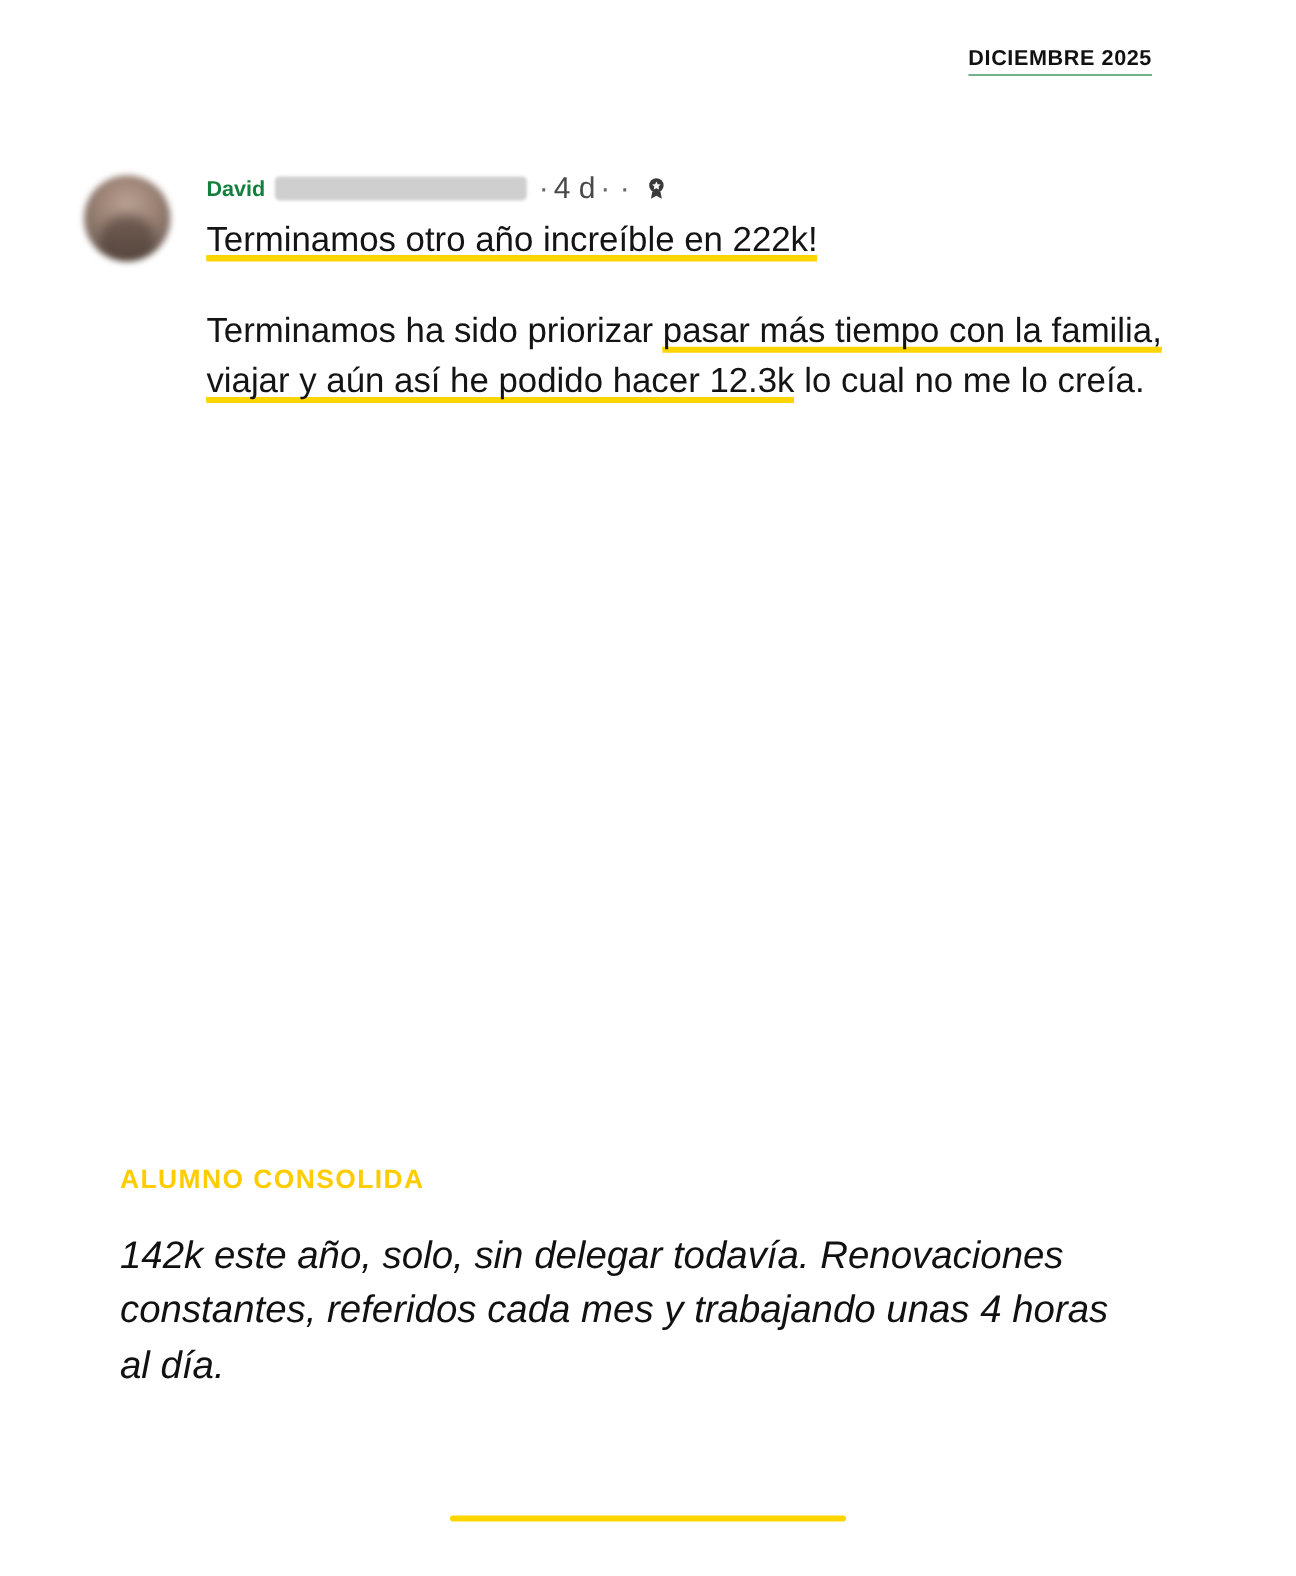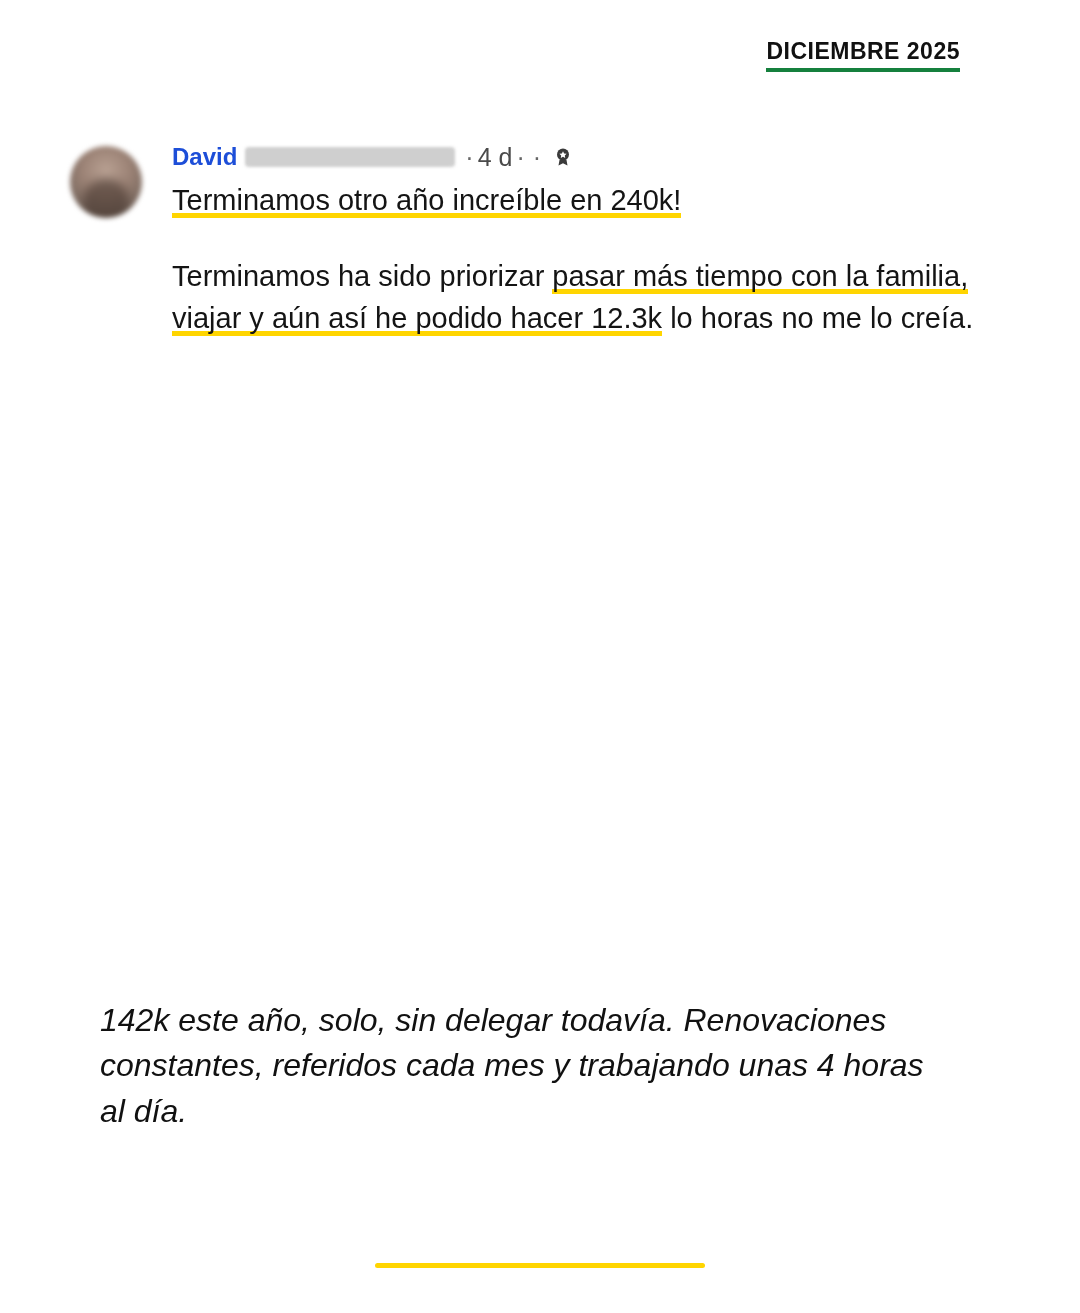--- a/index.html
+++ b/index.html
@@ -15,25 +15,25 @@
     color: #1c1c1c;
     position: relative;
     overflow: hidden;
   }
 
   
   .date-header {
     position: absolute;
     top: 38px;
     right: 120px;
-    font-size: 23px;
+    font-size: 18px;
     font-weight: bold;
     letter-spacing: 0.5px;
     color: #111;
-    border-bottom: 4px solid #15803d;
+    border-bottom: 1px solid #15803d;
     padding-bottom: 3px;
   }
 
   
   .post {
     position: absolute;
     top: 140px;
     left: 70px;
     width: 960px;
   }
@@ -71,23 +71,23 @@
 
   .meta-line {
     font-size: 25px;
     color: #4a4a4a;
     display: flex;
     align-items: center;
     white-space: nowrap;
     height: 34px;
   }
   .meta-name {
-    color: #1d4ed8;
+    color: #15803d;
     font-weight: bold;
-    font-size: 24px;
+    font-size: 18px;
   }
   .meta-redacted {
     display: inline-block;
     width: 210px;
     height: 20px;
     background: #cfcfcf;
     border-radius: 4px;
     margin: 0 6px 0 8px;
     filter: blur(1.5px);
   }
@@ -175,28 +175,29 @@
           <svg width="24" height="24" viewBox="0 0 24 24" aria-hidden="true">
             <circle cx="12" cy="9.5" r="6" fill="#3a3a3a"></circle>
             <path d="M12 6.2l1.1 2.3 2.5.3-1.8 1.7.4 2.5-2.2-1.2-2.2 1.2.4-2.5-1.8-1.7 2.5-.3z" fill="#ffffff"></path>
             <path d="M8.6 14.6l-1.1 6 4.5-2.4 4.5 2.4-1.1-6z" fill="#3a3a3a"></path>
           </svg>
         </span>
       </div>
 
       <div class="post-text">
         <p>
-          <span class="hl">Terminamos otro año increíble en 240k!</span>
+          <span class="hl">Terminamos otro año increíble en 222k!</span>
         </p>
         <p>
-          <span>Terminamos ha sido priorizar </span><span class="hl">pasar más tiempo con la familia, viajar y aún así he podido hacer 12.3k</span><span> lo horas no me lo creía.</span>
+          <span>Terminamos ha sido priorizar </span><span class="hl">pasar más tiempo con la familia, viajar y aún así he podido hacer 12.3k</span><span> lo cual no me lo creía.</span>
         </p>
       </div>
 
     </div>
   </div>
 </div>
 
 <div class="summary">
+  <div class="summary-label">ALUMNO CONSOLIDA</div>
   <div class="summary-text">142k este año, solo, sin delegar todavía. Renovaciones constantes, referidos cada mes y trabajando unas 4 horas al día.</div>
 </div>
 
 <div class="divider"></div>
 
 </body></html>

